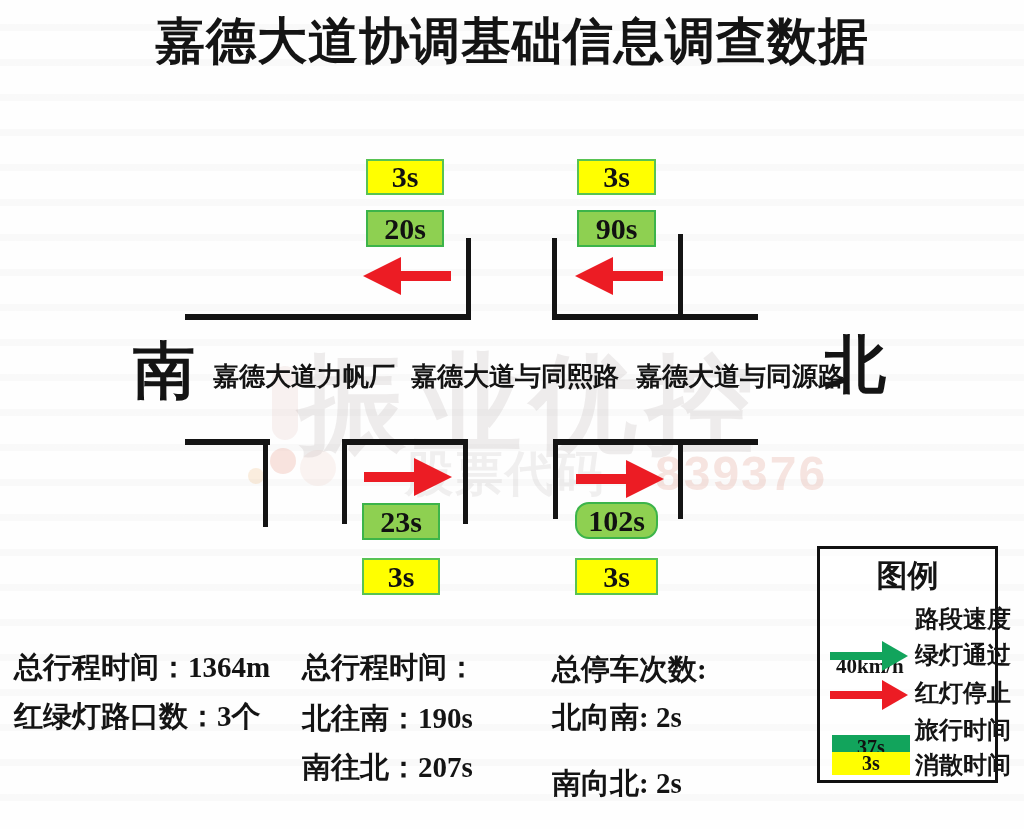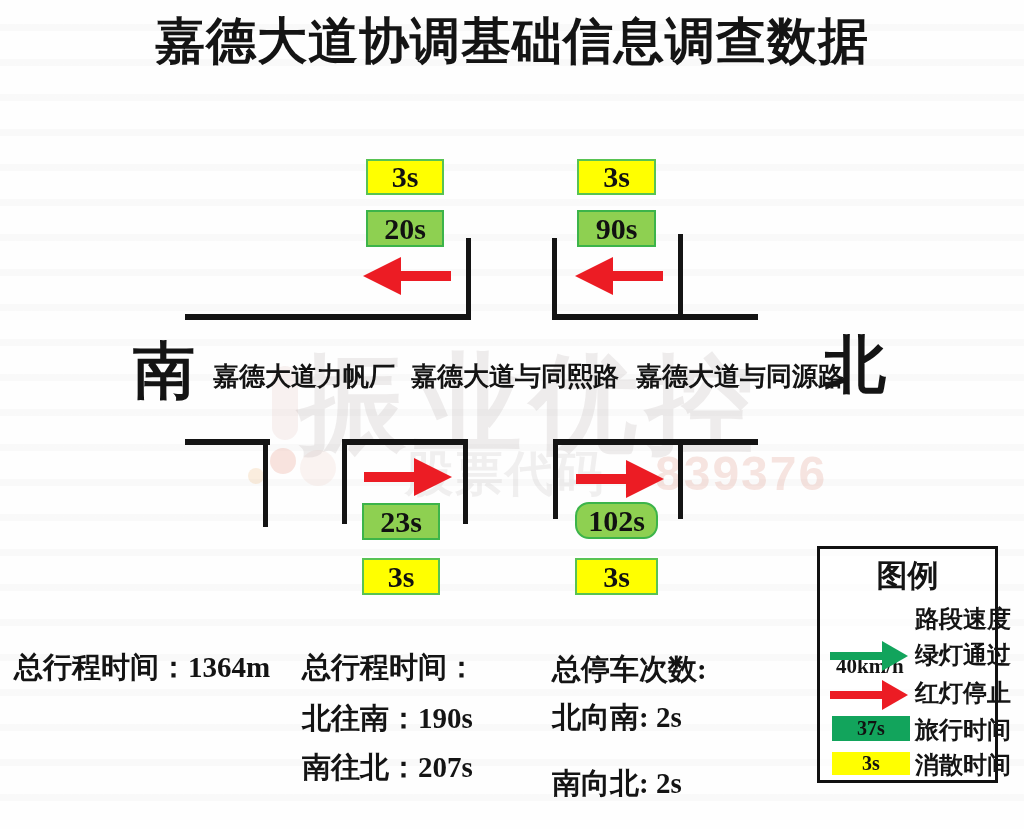--- a/index.html
+++ b/index.html
@@ -57,21 +57,21 @@
   .legend-label { position:absolute; left:95px; font-size:24px; font-weight:bold; white-space:nowrap; }
   .legend-value { position:absolute; font-weight:bold; font-size:21px;margin-top:48px; }
   .legend-arrow { position:absolute; left:10px; width:78px; height:30px; }
   .legend-arrow .shaft { position:absolute; left:0; top:11px; width:56px; height:8px; }
   .legend-arrow .head  { position:absolute; right:0; top:0; width:0; height:0; border-top:15px solid transparent; border-bottom:15px solid transparent; }
   .legend-arrow.green .shaft { background:#12a45c; }
   .legend-arrow.green .head  { border-left:26px solid #12a45c; }
   .legend-arrow.red .shaft { background:#ec1c24; }
   .legend-arrow.red .head  { border-left:26px solid #ec1c24; }
   .legend-box { position:absolute; left:12px; width:78px; display:flex; align-items:center; justify-content:center; font-weight:bold; font-size:20px; color:#111; }
-  .legend-box.green { background:#12a45c; height:25px; }
+  .legend-box.green { background:#12a45c; height:25px;margin-top:19px; }
   .legend-box.yellow { background:#ffff00; height:23px; }
 
   
   .stat-line { position:absolute; font-weight:bold; font-size:29px; white-space:nowrap; }
 </style>
 </head>
 <body>
 
 <div id="stage">
 
@@ -156,20 +156,23 @@
     <div class="legend-box green" style="top:167px;">37s</div>
     <div class="legend-label" style="top:165px;">旅行时间</div>
 
     <div class="legend-box yellow" style="top:203px;">3s</div>
     <div class="legend-label" style="top:200px;">消散时间</div>
   </div>
 
   <div class="stat-line" style="left:14px;top:648px;">
     <span>总行程时间：</span><span>1364m</span>
   </div>
+  <div class="stat-line" style="left:14px;top:697px;">
+    <span>红绿灯路口数：</span><span>3个</span>
+  </div>
 
   <div class="stat-line" style="left:302px;top:648px;">总行程时间：</div>
   <div class="stat-line" style="left:302px;top:699px;">
     <span>北往南：</span><span>190s</span>
   </div>
   <div class="stat-line" style="left:302px;top:748px;">
     <span>南往北：</span><span>207s</span>
   </div>
 
   <div class="stat-line" style="left:552px;top:650px;">总停车次数:</div>

